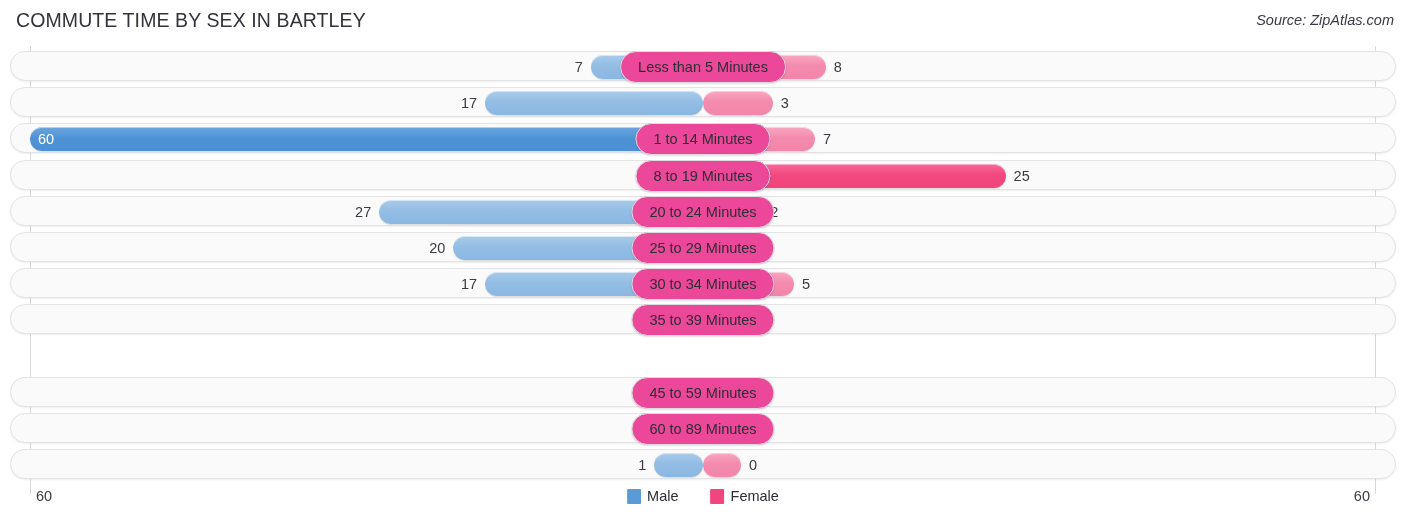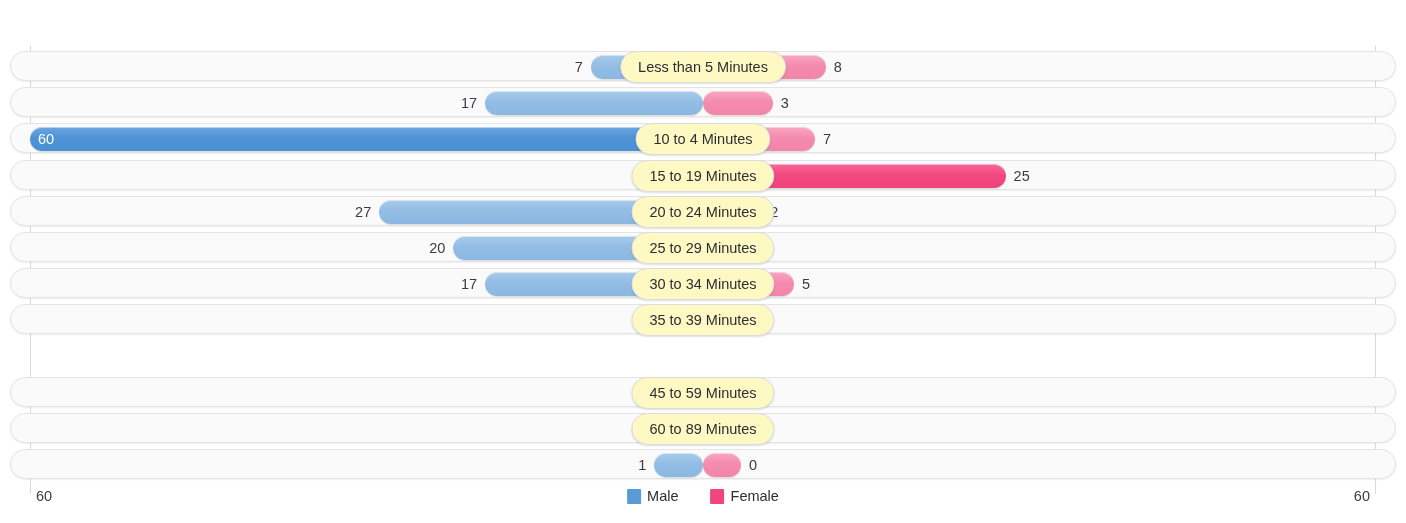--- a/index.html
+++ b/index.html
@@ -76,21 +76,21 @@
     color: #ffffff; right: auto; padding-right: 0; padding-left: 10px;
     text-align: left;
   }
 
   
   .pill {
     position: absolute; left: 50%; top: -1px;
     transform: translateX(-50%);
     height: 32px; line-height: 31px;
     padding: 0 17px;
-    background: #fef9c3;
+    background: #ec4899;
     border: 1px solid #dcdce0;
     border-radius: 16px;
     font-size: 14.5px; color: #2d2d34;
     white-space: nowrap;
     box-shadow: 0 1px 2px rgba(0,0,0,.13);
   }
 
   
   .foot { position: absolute; left: 0; top: 486px; width: 1406px; height: 37px; }
   .axis-lab {
@@ -105,20 +105,24 @@
   }
   .lg-item { display: flex; align-items: center; gap: 6px; }
   .swatch { width: 14px; height: 15px; border-radius: 1px; }
   .lg-txt { font-size: 14.5px; color: #2d2d34; }
 </style>
 </head>
 <body>
 
 <div id="root">
 
+  <div class="hdr">
+    <div class="title">COMMUTE TIME BY SEX IN BARTLEY</div>
+    <div class="source">Source: ZipAtlas.com</div>
+  </div>
 
   <div class="plot" id="plot">
     <div class="gridline left"></div>
     <div class="gridline right"></div>
   <div class="row" style="top: 5px;">
         <div class="bar male" style="width: 112.083px;"></div>
         <div class="bar female" style="width: 122.667px;"></div>
         <div class="val male" style="right: calc(50% + 112.083px);">7</div>
         <div class="val female" style="left: calc(50% + 122.667px);">8</div>
         <div class="pill">Less than 5 Minutes</div>
@@ -127,28 +131,28 @@
         <div class="bar male" style="width: 217.917px;"></div>
         <div class="bar female" style="width: 69.75px;"></div>
         <div class="val male" style="right: calc(50% + 217.917px);">17</div>
         <div class="val female" style="left: calc(50% + 69.75px);">3</div>
       </div>
       <div class="row" style="top: 77.4px;">
         <div class="bar male hi" style="width: 673px;"></div>
         <div class="bar female" style="width: 112.083px;"></div>
         <div class="val male inside" style="left: 17px; right: auto;">60</div>
         <div class="val female" style="left: calc(50% + 112.083px);">7</div>
-        <div class="pill">10 to 4 Minutes</div>
+        <div class="pill">1 to 14 Minutes</div>
       </div>
       <div class="row" style="top: 113.6px;">
         <div class="bar male" style="width: 38px;"></div>
         <div class="bar female hi" style="width: 302.583px;"></div>
         <div class="val male" style="right: calc(50% + 38px);">0</div>
         <div class="val female" style="left: calc(50% + 302.583px);">25</div>
-        <div class="pill">15 to 19 Minutes</div>
+        <div class="pill">8 to 19 Minutes</div>
       </div>
       <div class="row" style="top: 149.8px;">
         <div class="bar male" style="width: 323.75px;"></div>
         <div class="bar female" style="width: 59.1667px;"></div>
         <div class="val male" style="right: calc(50% + 323.75px);">27</div>
         <div class="val female" style="left: calc(50% + 59.1667px);">2</div>
         <div class="pill">20 to 24 Minutes</div>
       </div>
       <div class="row" style="top: 186px;">
         <div class="bar male" style="width: 249.667px;"></div>

